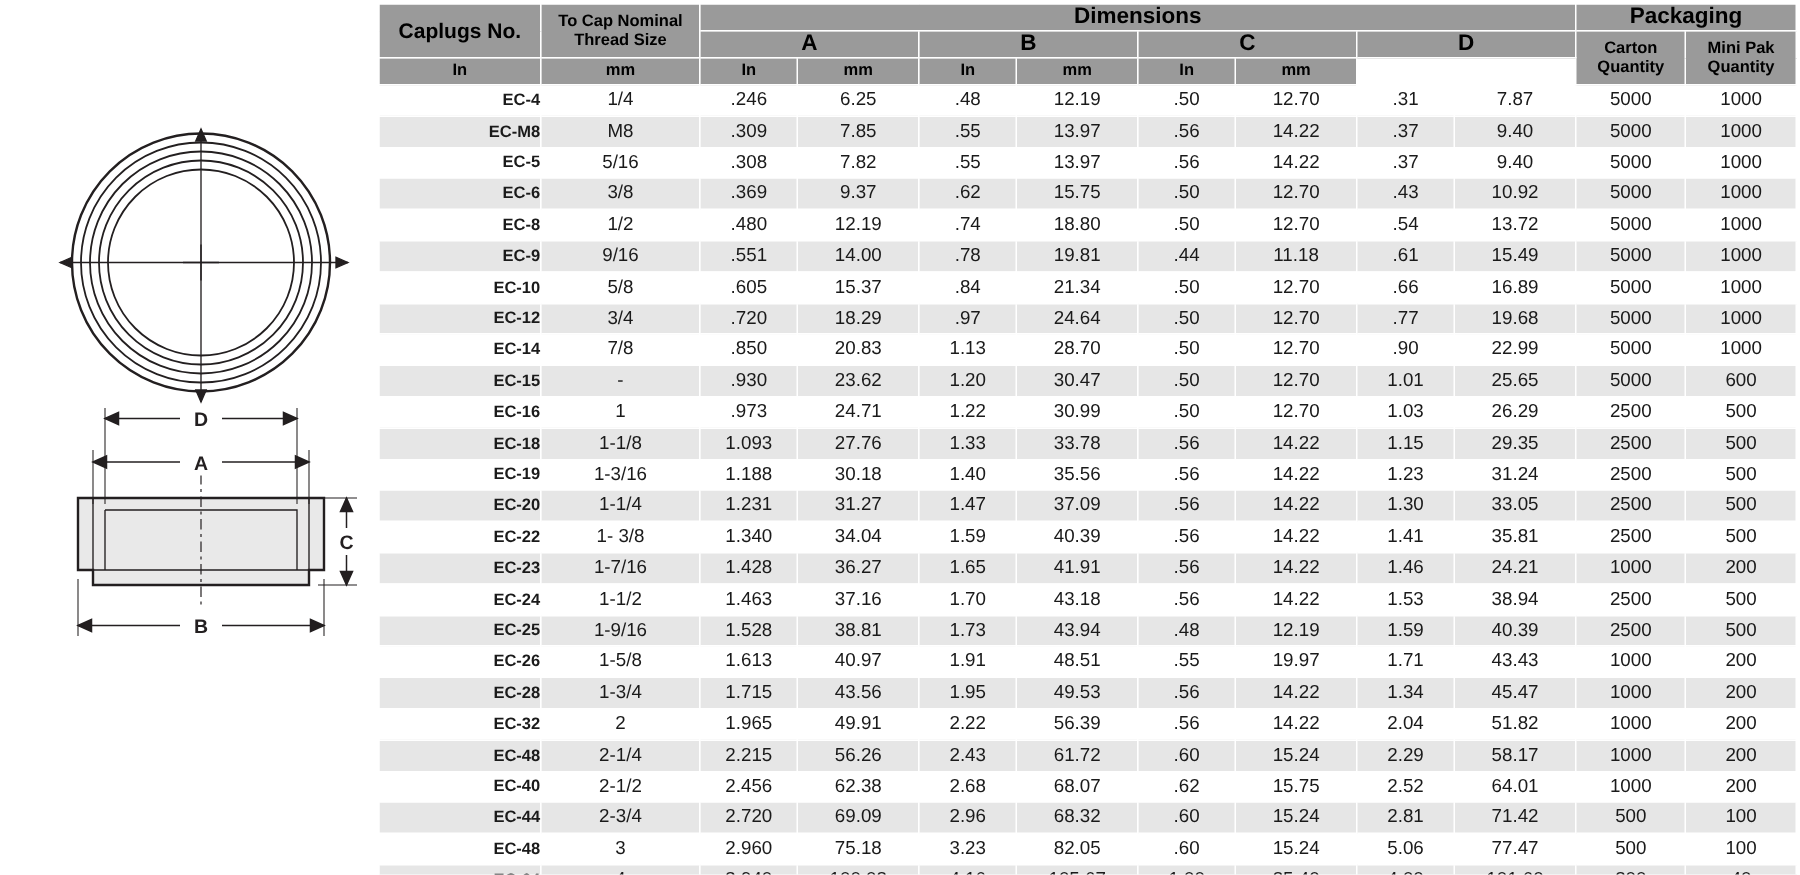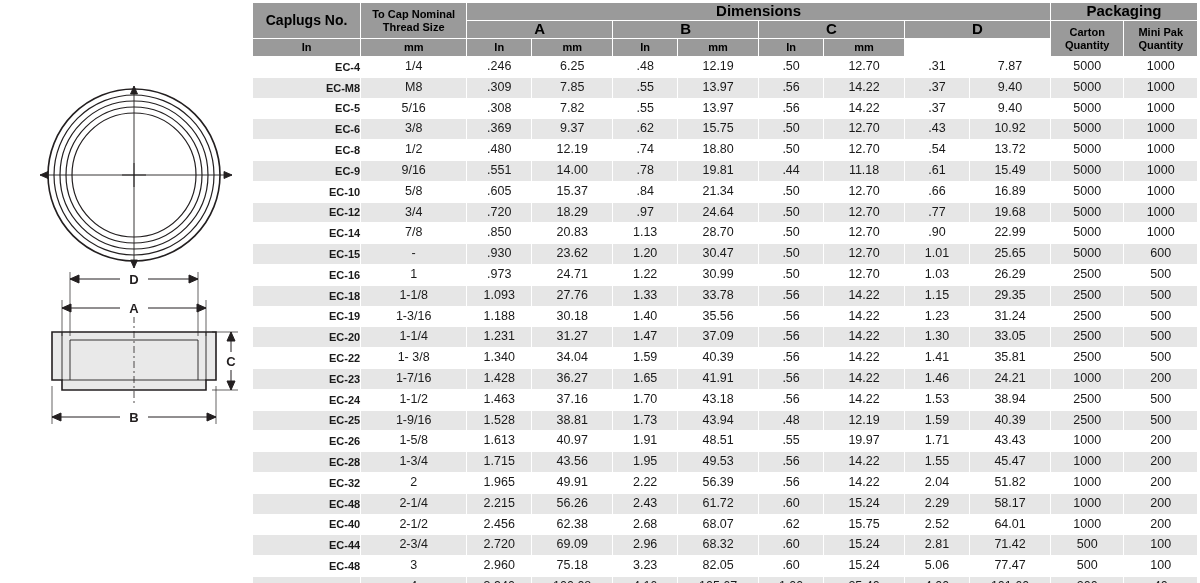--- a/index.html
+++ b/index.html
@@ -489,21 +489,21 @@
           </tr>
           <tr class="even">
             <td class="partno">EC-28</td>
             <td>1-3/4</td>
             <td>1.715</td>
             <td>43.56</td>
             <td>1.95</td>
             <td>49.53</td>
             <td>.56</td>
             <td>14.22</td>
-            <td>1.55</td>
+            <td>1.34</td>
             <td>45.47</td>
             <td>1000</td>
             <td>200</td>
           </tr>
           <tr class="odd">
             <td class="partno">EC-32</td>
             <td>2</td>
             <td>1.965</td>
             <td>49.91</td>
             <td>2.22</td>

